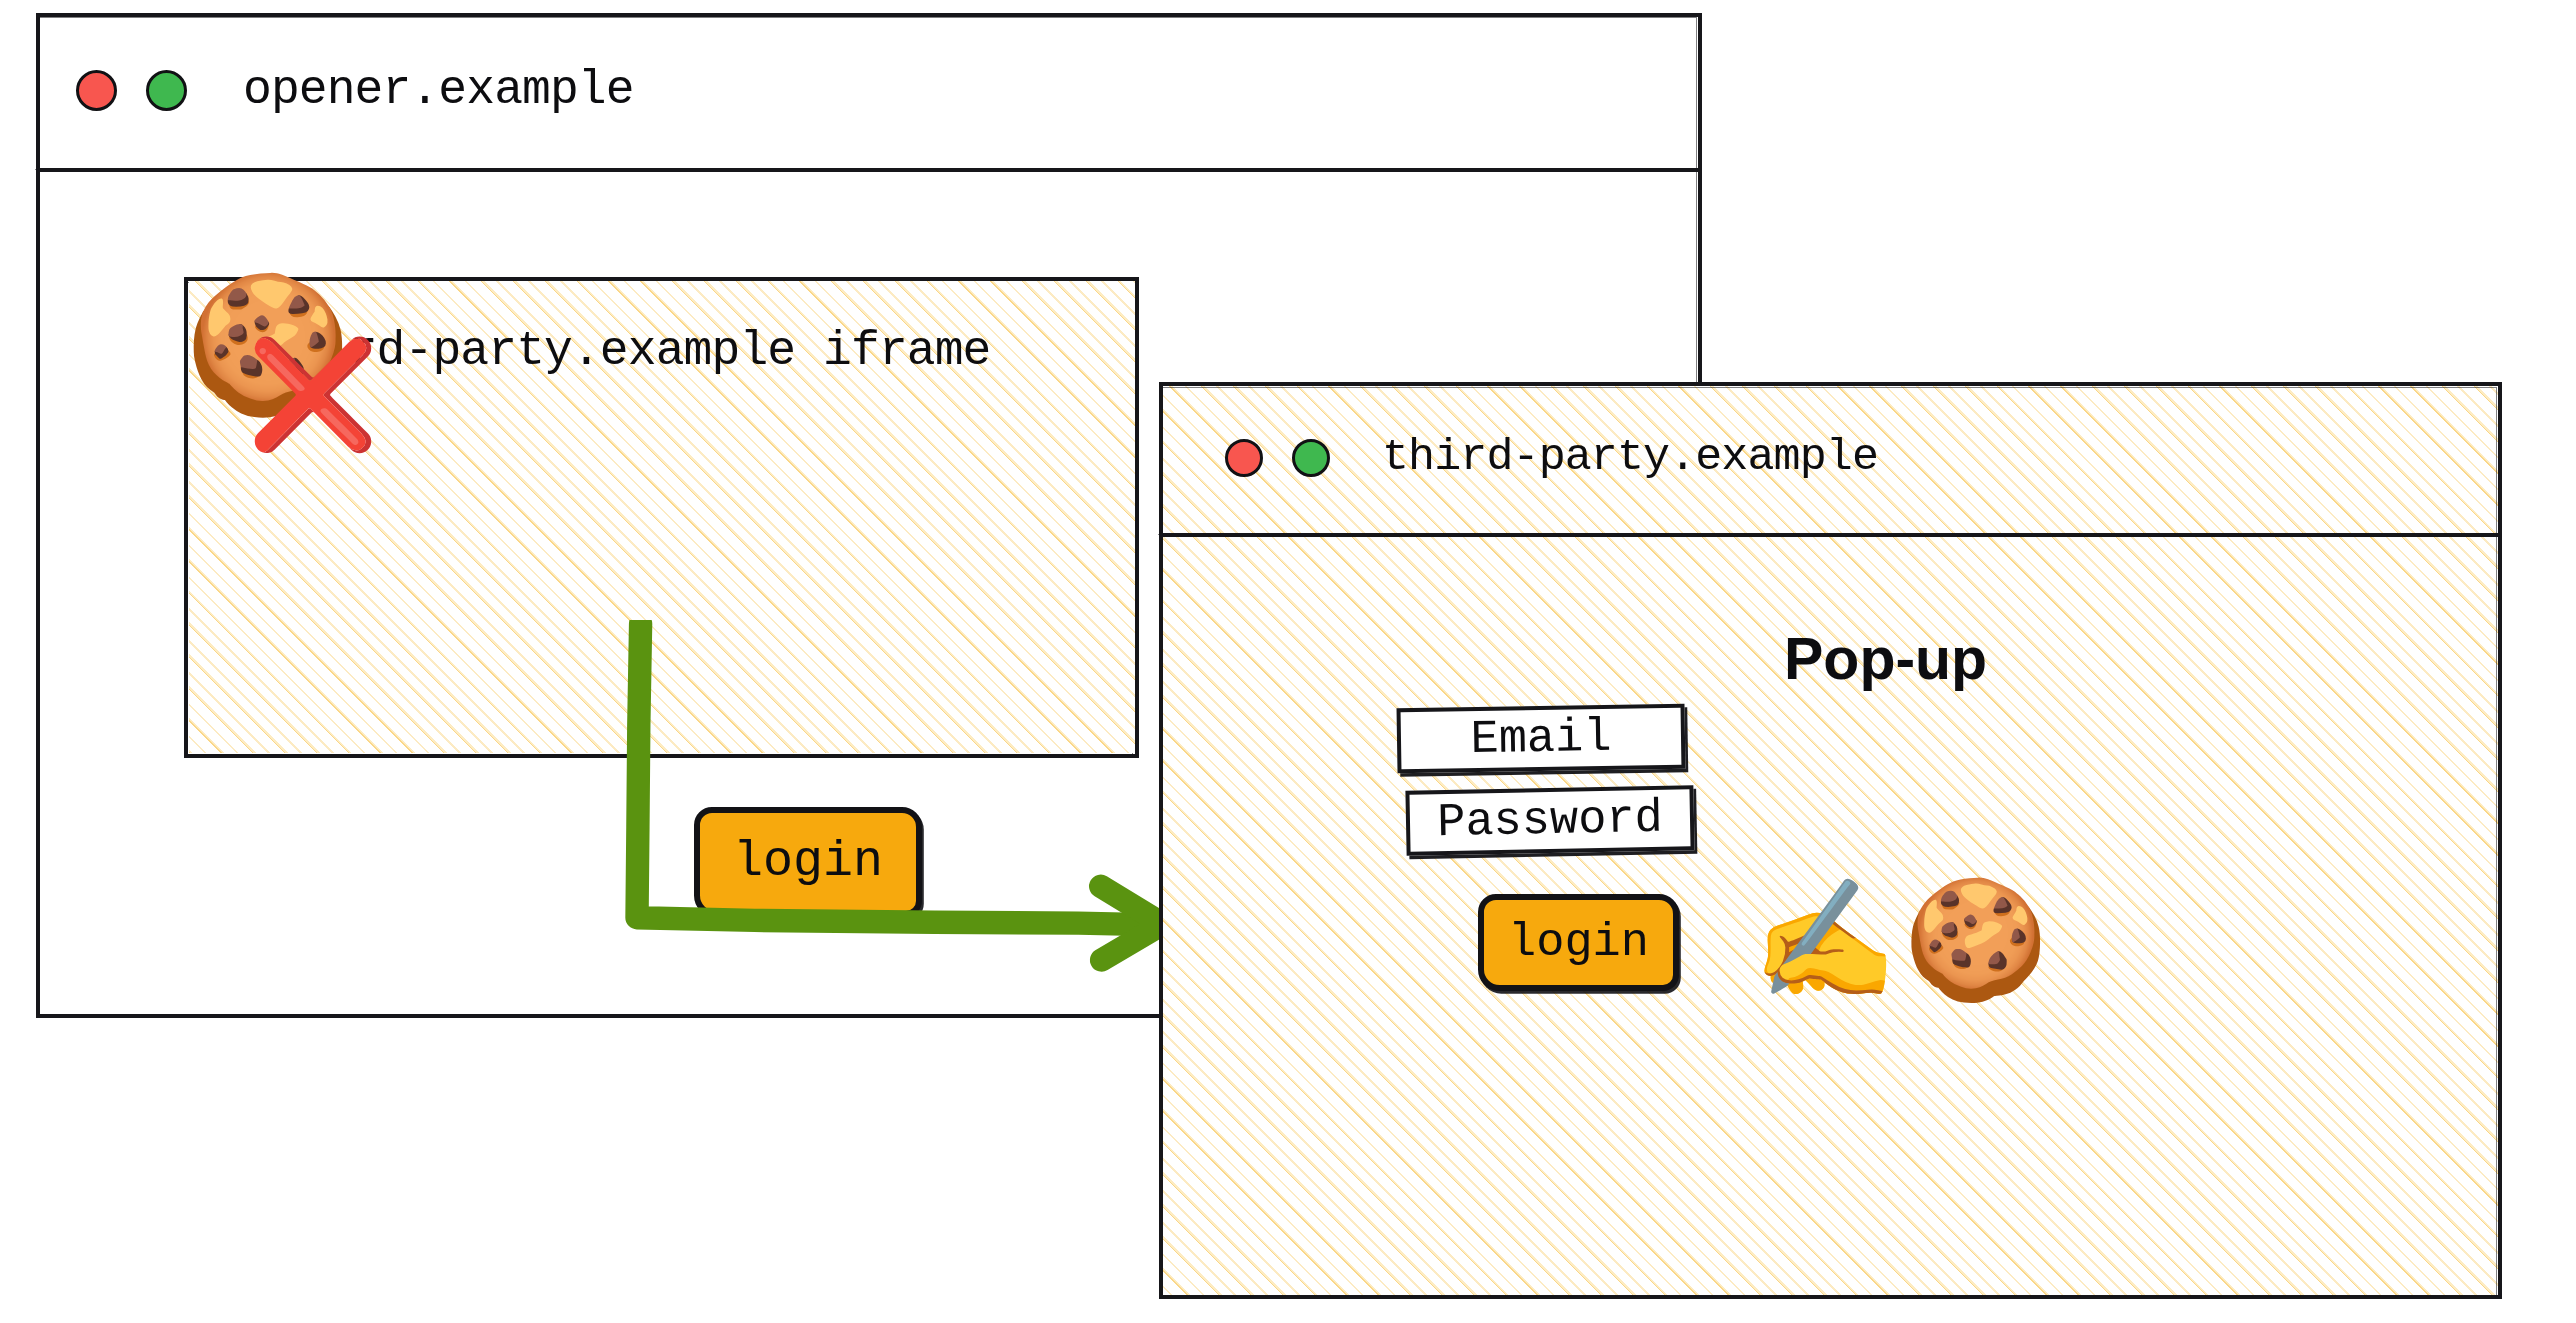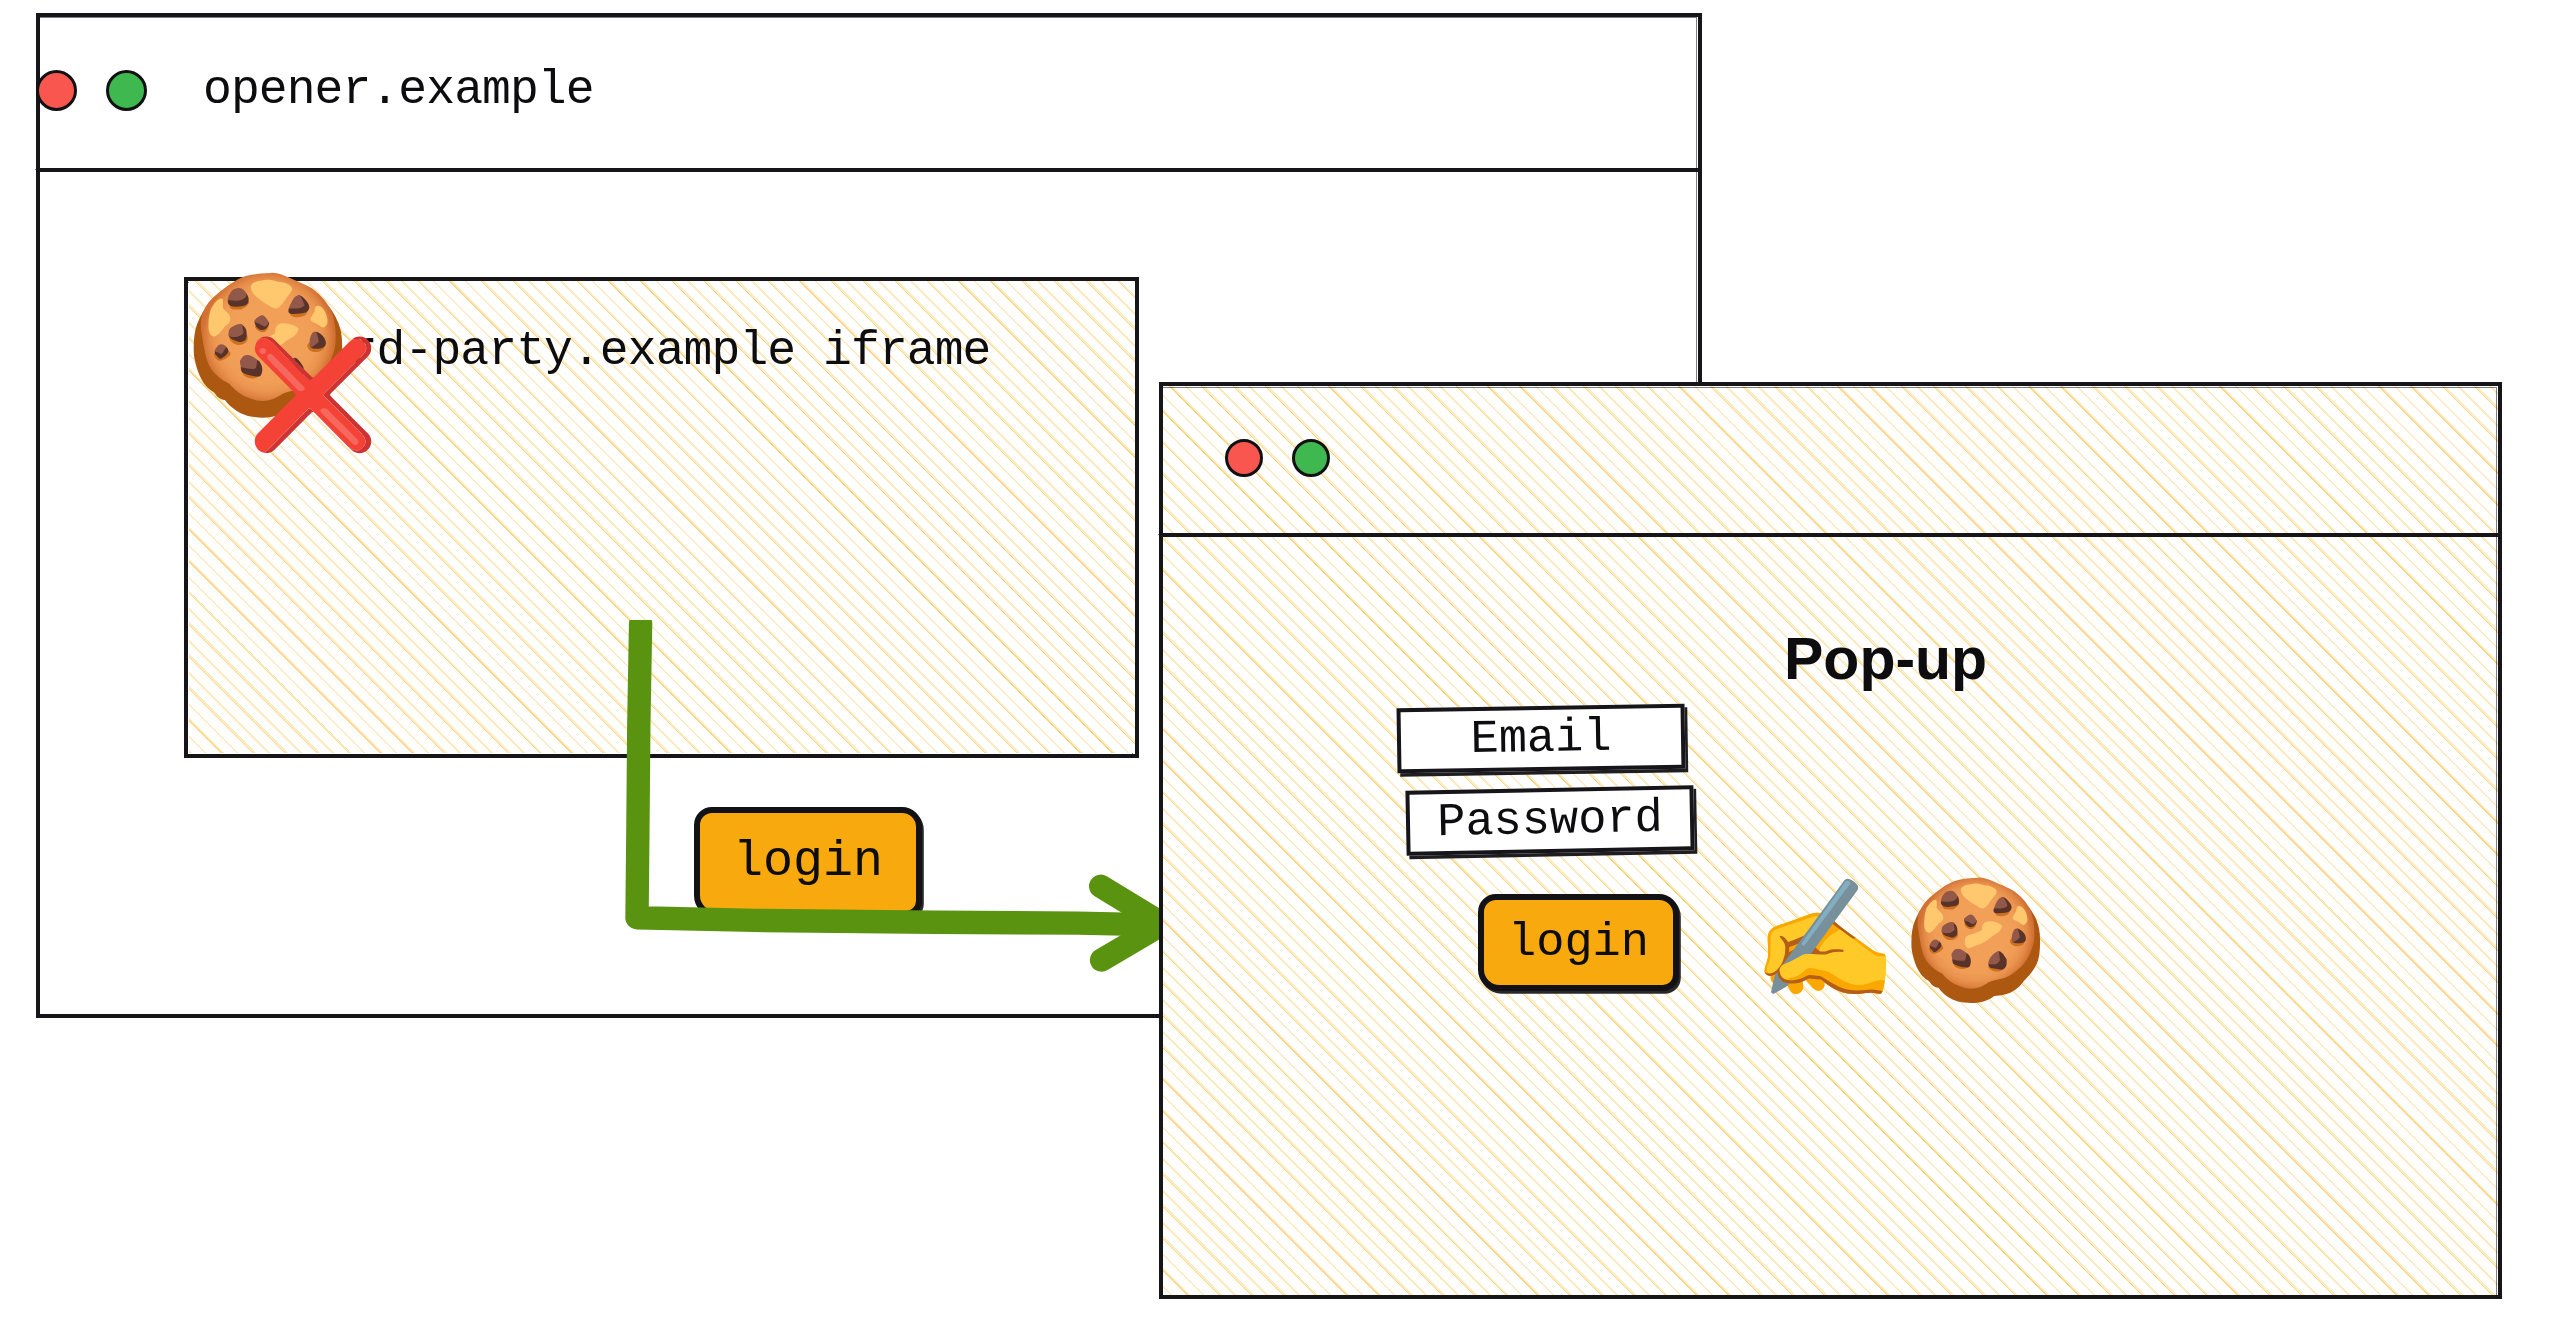--- a/index.html
+++ b/index.html
@@ -84,21 +84,21 @@
     color: #0d0d10;
     white-space: nowrap;
   }
 
   
   #opener-window {
     left: 36px; top: 12.6px;
     width: 1666px; height: 1005px;
     z-index: 2;
   }
-  #opener-window .titlebar { height: 155px; }
+  #opener-window .titlebar { height: 155px; padding-left: 40px; }
   #opener-window .titlebar-sep { top: 155px; }
   #opener-window .dot { width: 41px; height: 41px; }
   #opener-window .dot + .dot { margin-left: 29px; }
   #opener-window .win-title { margin-left: 56px; font-size: 48px; letter-spacing: -0.9px; }
 
   
   #third-party-iframe {
     position: absolute;
     left: 136px; top: 264px;
     width: 955px; height: 481px;
@@ -270,20 +270,21 @@
     <path d="M 585 296 L 654 338 L 586 378"></path>
   </g>
 </svg>
 
 <div class="window hatch" id="popup-window">
   <div class="win-frame"></div>
 
   <div class="titlebar">
     <span class="dot dot-red" style="background: rgb(248, 86, 79);"></span>
     <span class="dot dot-green" style="background: rgb(63, 184, 79);"></span>
+    <span class="win-title">third-party.example</span>
   </div>
   <div class="titlebar-sep"></div>
 
   <div id="popup-label">Pop-up</div>
 
   <div class="field" id="email-field">Email</div>
 
   <div class="field" id="password-field">Password</div>
 
   <div class="login-btn" id="popup-login-button" style="background: rgb(247, 169, 13);">login</div>

